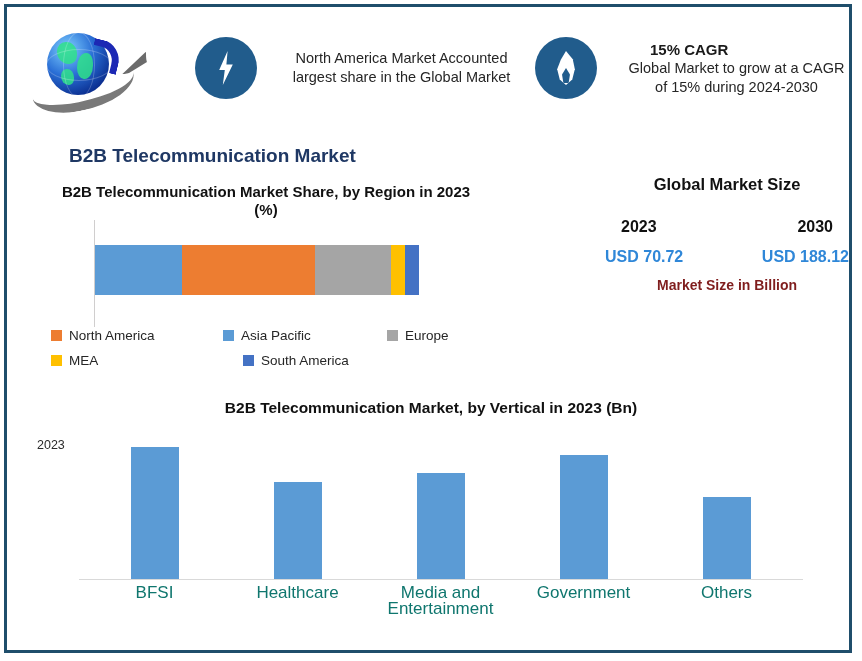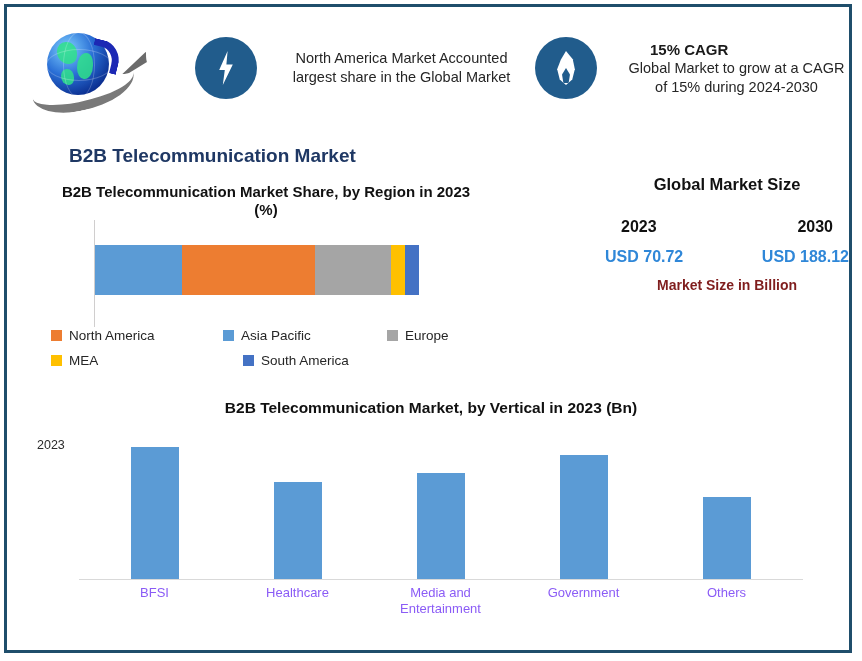--- a/index.html
+++ b/index.html
@@ -143,21 +143,21 @@
   }
   .vbar-slot {
     position:absolute; bottom:0; width:143px; height:100%;
   }
   .vbar {
     position:absolute; bottom:0; left:50%; transform:translateX(-50%);
     width:48px; background:#5b9bd5;
   }
   .vlabel {
     position:absolute; top:186px; width:143px; text-align:center;
-    font-size:13px; color:#8b5cf6; line-height:16px;
+    font-size:17px; color:#0f766e; line-height:16px;
   }
 </style>
 </head>
 <body>
 
 <div id="frame">
 
   <div id="header">
 
     <div id="logo">

